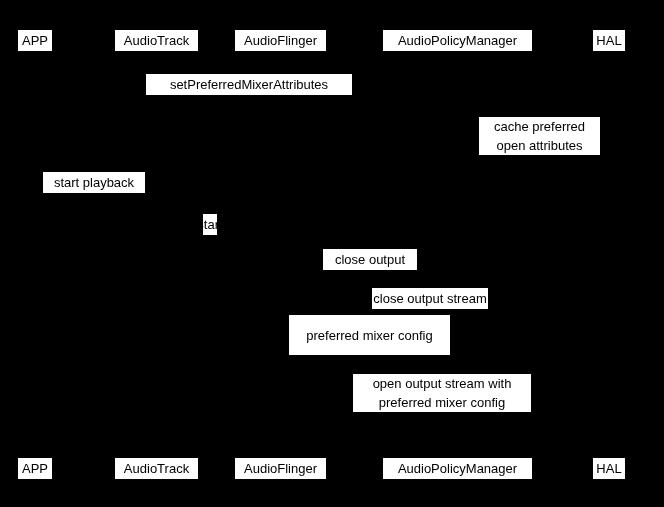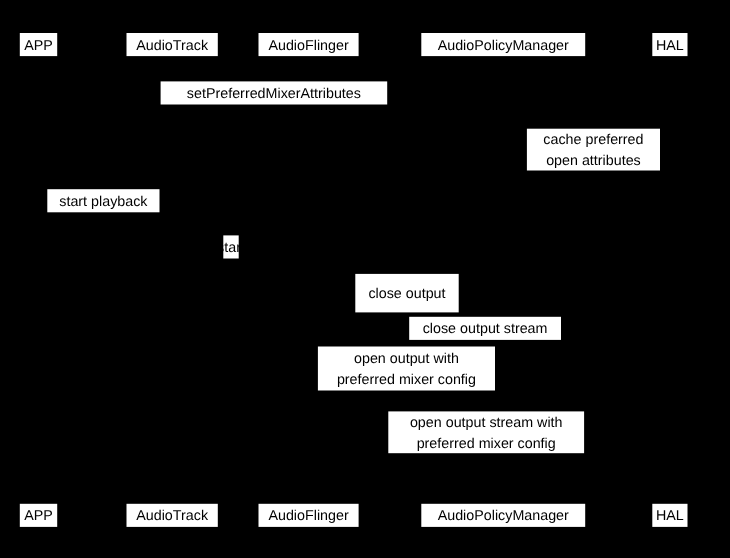--- a/index.html
+++ b/index.html
@@ -48,26 +48,25 @@
 
   <div class="label" style="left:479px; top:117px; width:121px; height:38px;">
     <span class="line">cache preferred</span>
     <span class="line">open attributes</span>
   </div>
 
   <div class="label" style="left:43px; top:172px; width:102px; height:21px;text-align:right;">start playback</div>
 
   <div class="label" style="left:203px; top:194px; width:14px; height:21px;margin-top:20px;">start</div>
 
-  <div class="label" style="left:323px; top:249px; width:94px; height:35px;">close output</div>
+  <div class="label" style="left:323px; top:249px; width:94px; height:21px;">close output</div>
 
-  <div class="label" style="left:372px; top:288px; width:138px; height:21px;">close output stream</div>
+  <div class="label" style="left:372px; top:288px; width:116px; height:21px;">close output stream</div>
 
   <div class="label" style="left:289px; top:315px; width:161px; height:40px;">
-    <span class="line">open output with</span>
     <span class="line">preferred mixer config</span>
   </div>
 
   <div class="label" style="left:353px; top:374px; width:178px; height:38px;align-items:center;">
     <span class="line">open output stream with</span>
     <span class="line">preferred mixer config</span>
   </div>
 
   <div class="label" style="left:18px;  top:458px; width:34px;  height:21px;">APP</div>
   <div class="label" style="left:115px; top:458px; width:83px;  height:21px;">AudioTrack</div>

